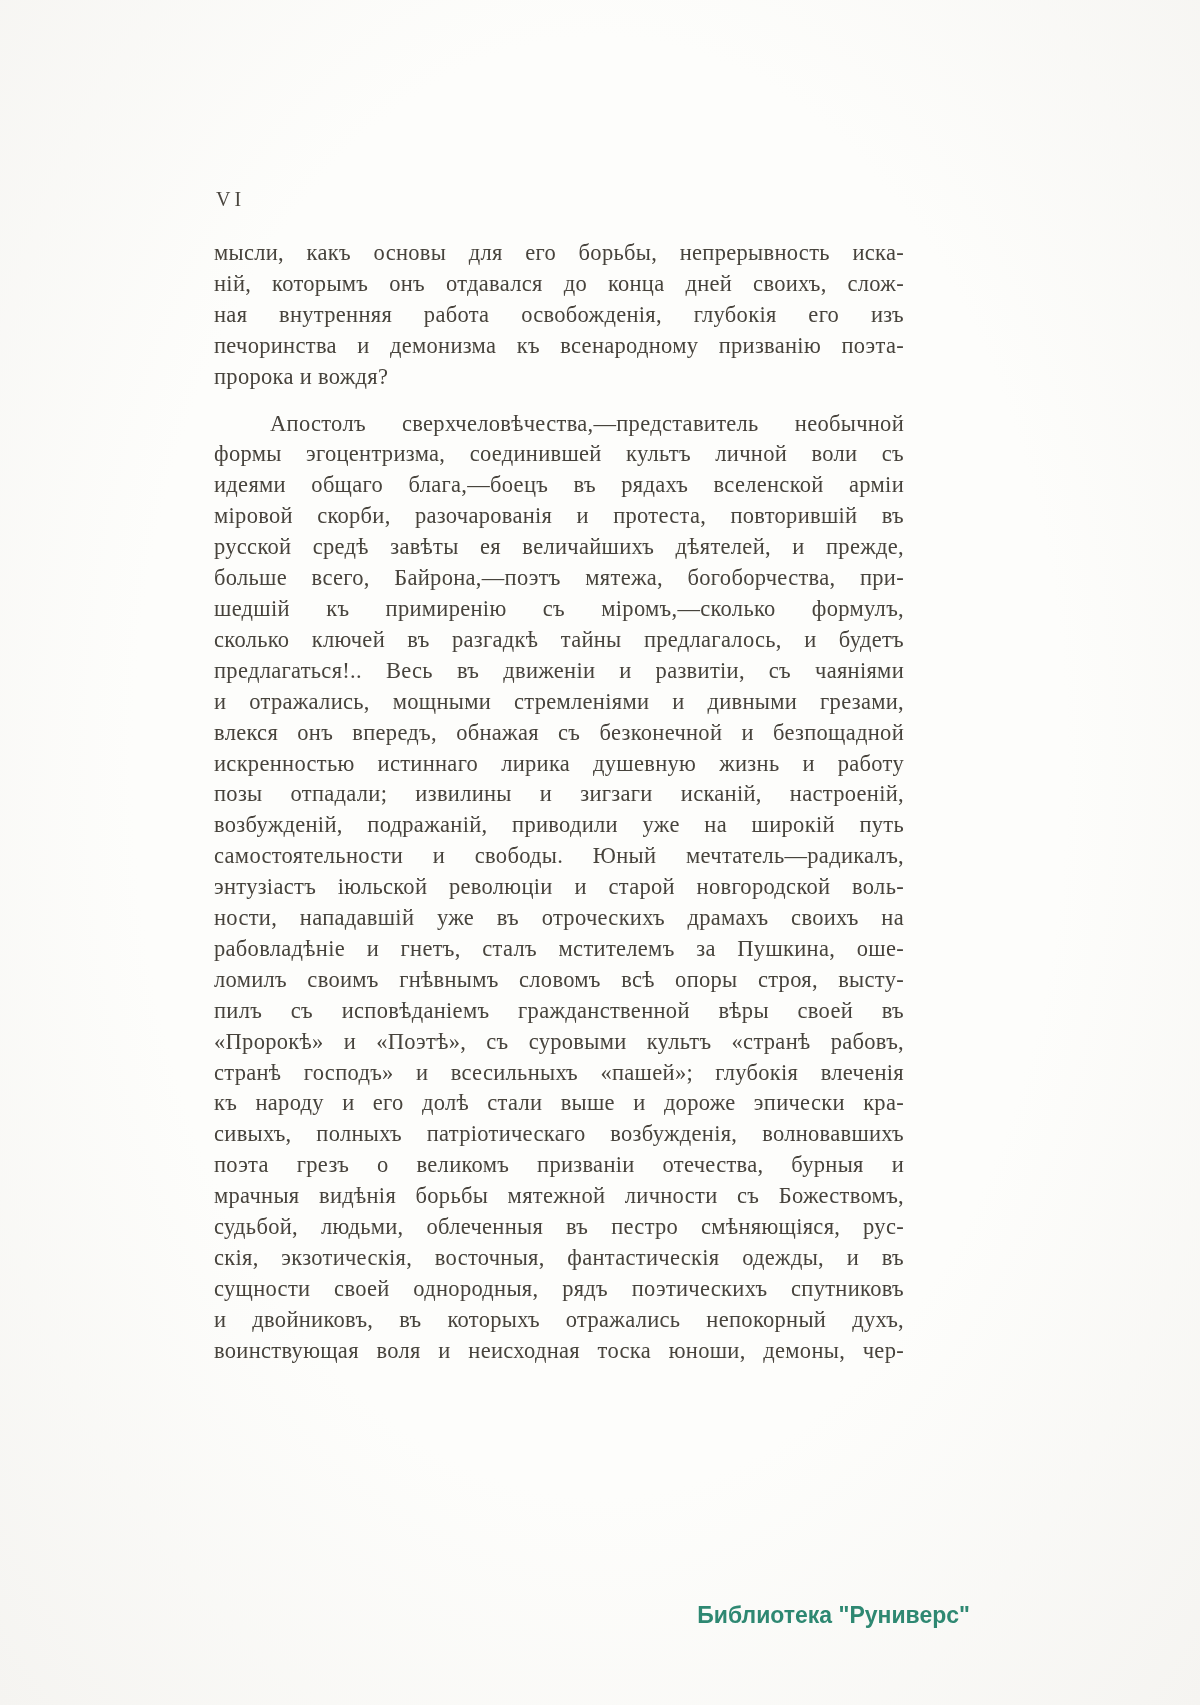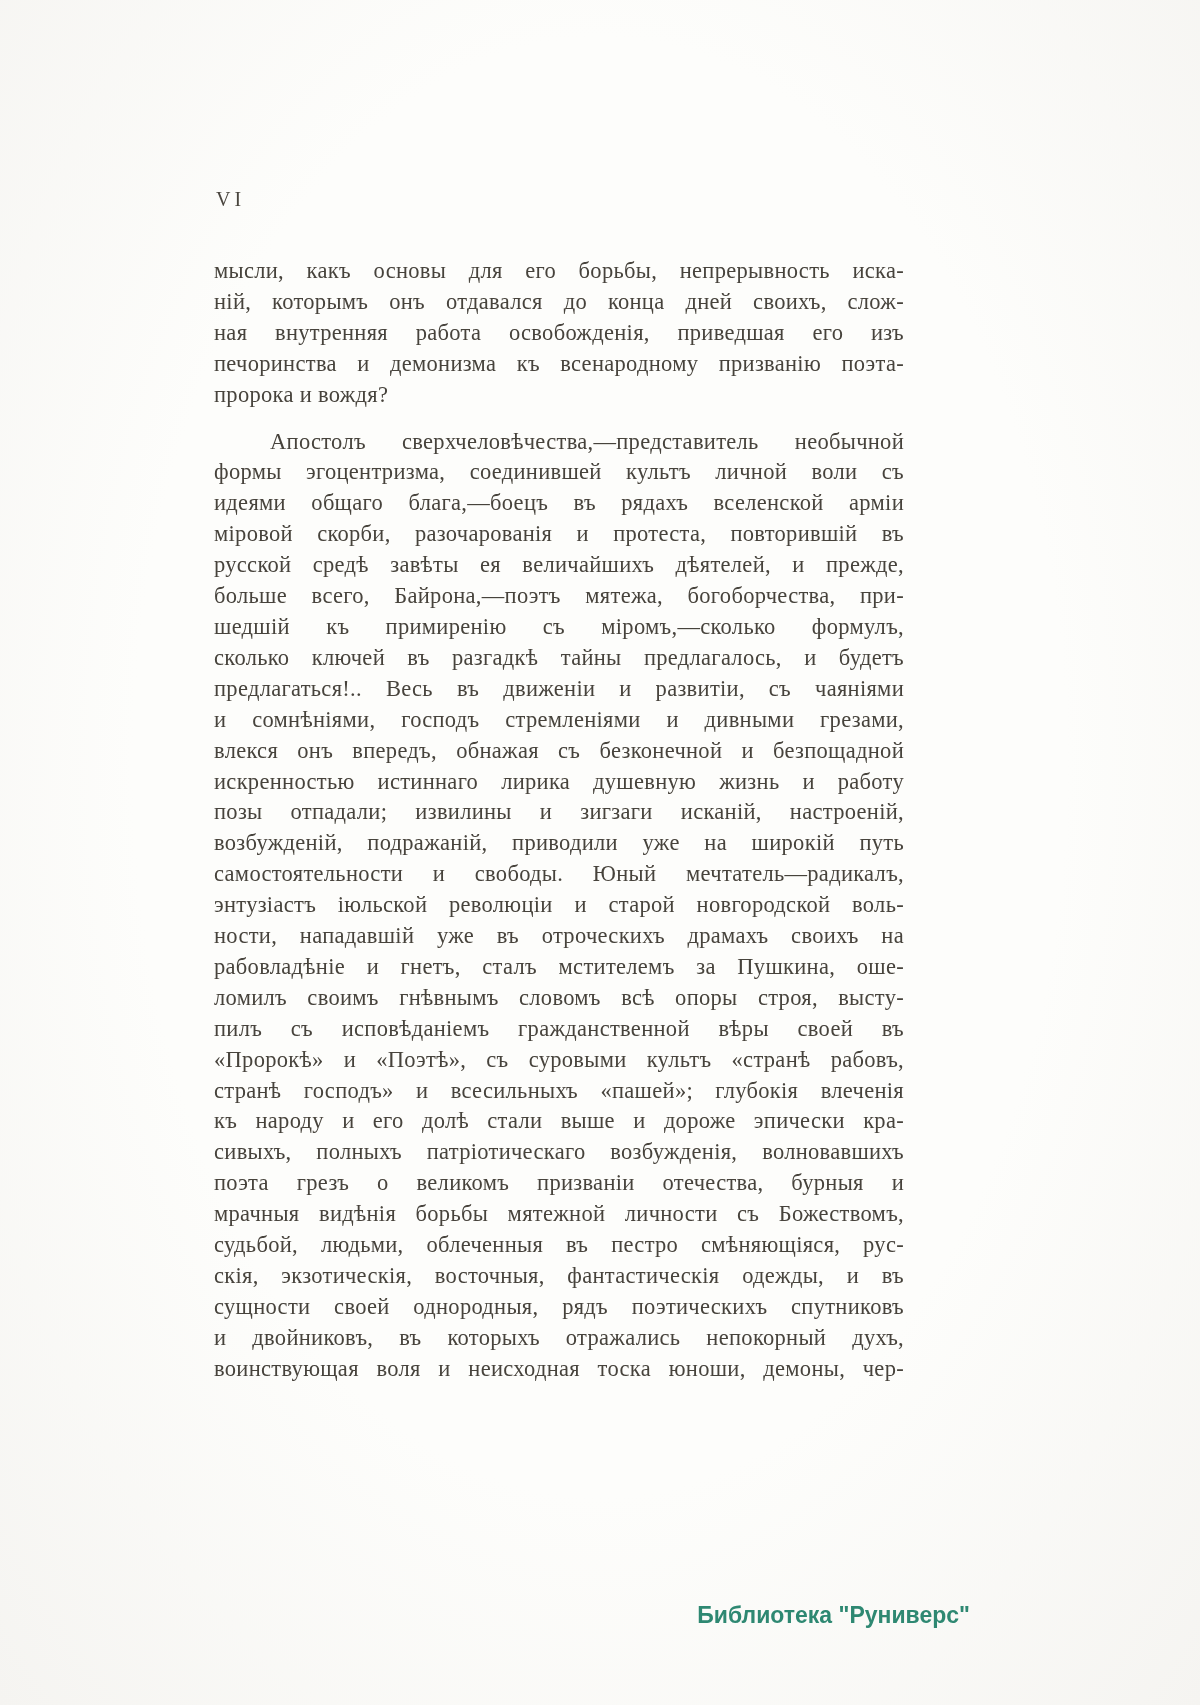--- a/index.html
+++ b/index.html
@@ -25,21 +25,21 @@
     left: 216px;
     top: 188px;
     font-size: 20px;
     letter-spacing: 4px;
     color: #4a463f;
     text-align: center;
   }
   .text-block {
     position: absolute;
     left: 214px;
-    top: 256px;
+    top: 238px;
     width: 690px;
     font-size: 22.5px;
     line-height: 30.9px;
     color: #47433c;
     letter-spacing: 0.3px;
   }
   .paragraph {
     margin: 0;
   }
   .line {
@@ -68,35 +68,35 @@
 <body>
 
 <div class="page">
 
   <div class="page-number">VI</div>
 
   <div class="text-block">
       <div class="paragraph">
         <div class="line">мысли, какъ основы для его борьбы, непрерывность иска-</div>
         <div class="line">ній, которымъ онъ отдавался до конца дней своихъ, слож-</div>
-        <div class="line">ная внутренняя работа освобожденія, приведшая его изъ</div>
+        <div class="line">ная внутренняя работа освобожденія, глубокія его изъ</div>
         <div class="line">печоринства и демонизма къ всенародному призванію поэта-</div>
         <div class="line no-stretch">пророка и вождя?</div>
       </div>
       <div class="paragraph indented">
         <div class="line">Апостолъ сверхчеловѣчества,—представитель необычной</div>
         <div class="line">формы эгоцентризма, соединившей культъ личной воли съ</div>
         <div class="line">идеями общаго блага,—боецъ въ рядахъ вселенской арміи</div>
         <div class="line">міровой скорби, разочарованія и протеста, повторившій въ</div>
         <div class="line">русской средѣ завѣты ея величайшихъ дѣятелей, и прежде,</div>
         <div class="line">больше всего, Байрона,—поэтъ мятежа, богоборчества, при-</div>
         <div class="line">шедшій къ примиренію съ міромъ,—сколько формулъ,</div>
         <div class="line">сколько ключей въ разгадкѣ тайны предлагалось, и будетъ</div>
         <div class="line">предлагаться!.. Весь въ движеніи и развитіи, съ чаяніями</div>
-        <div class="line">и сомнѣніями, господъ стремленіями и дивными грезами,</div>
+        <div class="line">и отражались, мощными стремленіями и дивными грезами,</div>
         <div class="line">влекся онъ впередъ, обнажая съ безконечной и безпощадной</div>
         <div class="line">искренностью истиннаго лирика душевную жизнь и работу</div>
         <div class="line">позы отпадали; извилины и зигзаги исканій, настроеній,</div>
         <div class="line">возбужденій, подражаній, приводили уже на широкій путь</div>
         <div class="line">самостоятельности и свободы. Юный мечтатель—радикалъ,</div>
         <div class="line">энтузіастъ іюльской революціи и старой новгородской воль-</div>
         <div class="line">ности, нападавшій уже въ отроческихъ драмахъ своихъ на</div>
         <div class="line">рабовладѣніе и гнетъ, сталъ мстителемъ за Пушкина, оше-</div>
         <div class="line">ломилъ своимъ гнѣвнымъ словомъ всѣ опоры строя, высту-</div>
         <div class="line">пилъ съ исповѣданіемъ гражданственной вѣры своей въ</div>

